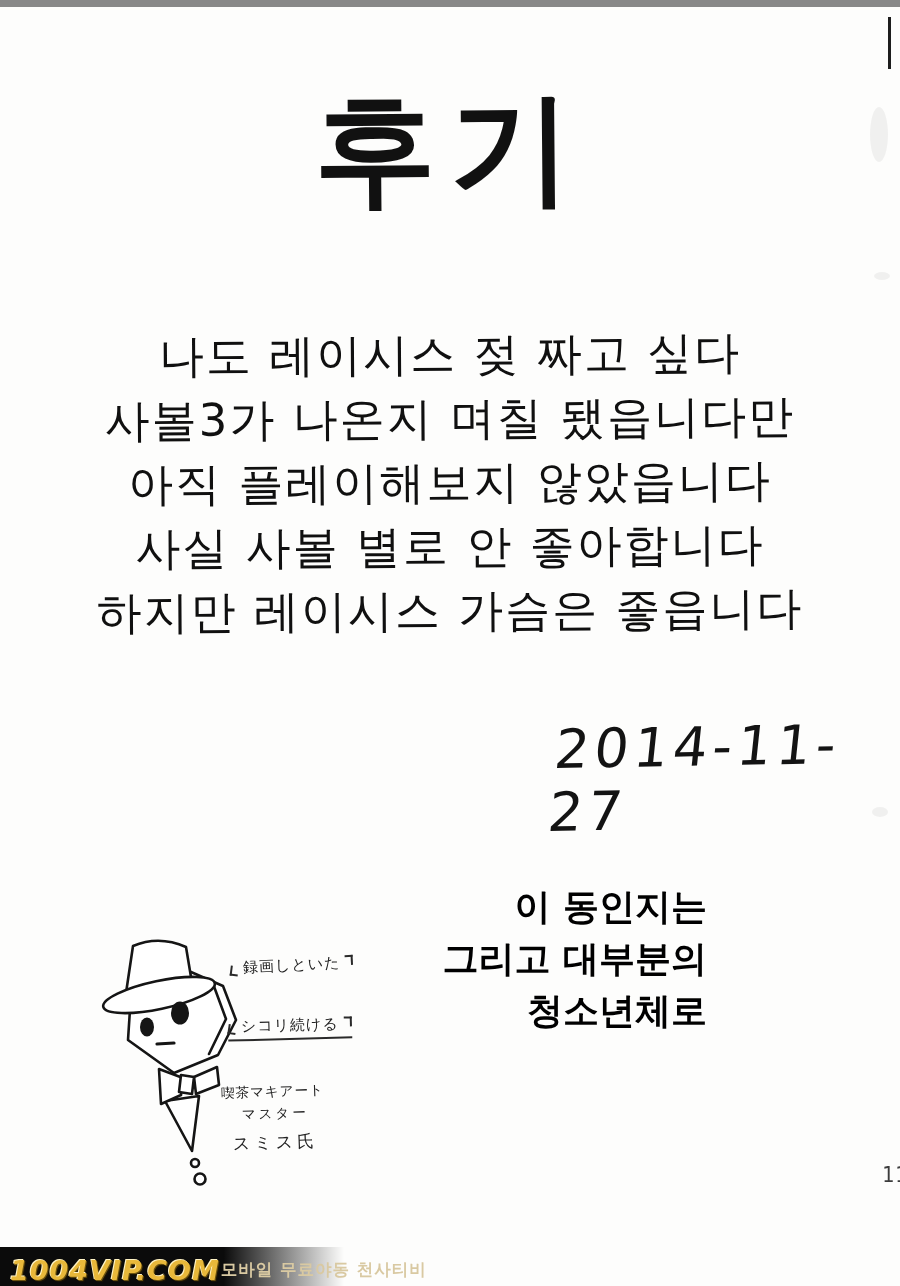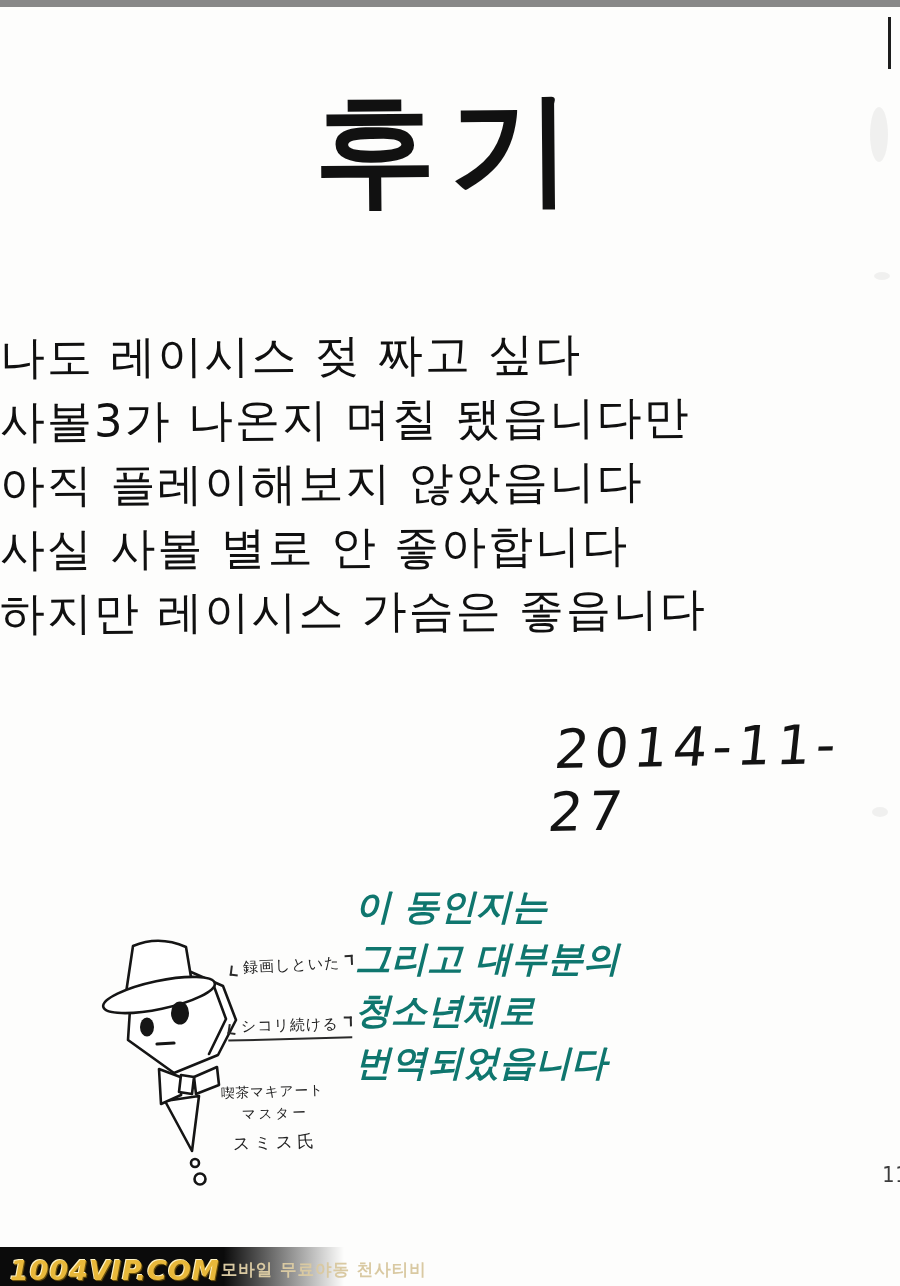--- a/index.html
+++ b/index.html
@@ -9,21 +9,21 @@
     font-family:"DejaVu Sans","Liberation Sans",sans-serif;color:#161616;
   }
   
   .title{
     position:absolute;top:62px;left:0;width:100%;margin:0;
     text-align:center;font-size:122px;font-weight:600;letter-spacing:14px;
     color:#111;transform:rotate(-0.5deg);
   }
   
   .body-lines{
-    position:absolute;top:316px;left:0;width:900px;
+    position:absolute;top:316px;left:0;width:900px;text-align:center;
   }
   .hand-line{
     font-size:45px;font-weight:500;letter-spacing:2px;line-height:64px;
     color:#101010;white-space:nowrap;transform:rotate(-0.4deg);
   }
   
   .date-line{
     position:absolute;left:552px;top:708px;
     font-size:54px;font-weight:500;letter-spacing:5px;color:#131313;
     transform:skewX(-7deg) rotate(-1deg);
@@ -46,23 +46,22 @@
     margin-left:5px;transform:translateY(-2px);
   }
   .label-recorded{left:135px;top:24px;transform:rotate(-3deg);}
   .label-fap{left:133px;top:84px;transform:rotate(-1.5deg);padding-bottom:3px;border-bottom:2px solid #2a2a2a;}
   .jp-caption{position:absolute;left:127px;top:151px;color:#222;transform:rotate(-2deg);}
   .jp-caption .c1{font-size:13.5px;letter-spacing:1px;}
   .jp-caption .c2{font-size:13.5px;margin-left:20px;margin-top:4px;letter-spacing:3px;}
   .jp-caption .c3{font-size:17px;margin-left:10px;margin-top:8px;letter-spacing:4px;}
   
   .note{
-    position:absolute;left:355px;top:882px;width:352px;text-align:left;
-    color:#0f766e;
-    font-style:italic;
+    position:absolute;left:355px;top:882px;width:352px;text-align:right;
+    color:#000000;
   }
   .note-line{font-size:36px;font-weight:600;line-height:1;margin-bottom:16px;white-space:nowrap;}
   .note-prefix{font-weight:800;font-size:37px;}
   .fn{display:inline-block;margin-left:8px;}
   .fn-letter{font-weight:400;font-size:32px;letter-spacing:2px;transform:rotate(-1deg);}
   .fn-old{font-weight:800;font-size:37px;letter-spacing:1px;}
   .fn-magic{font-weight:700;font-size:32px;letter-spacing:1px;transform:scaleY(1.08);}
   
   .watermark{
     position:absolute;left:0;bottom:0;width:430px;height:46px;
@@ -136,21 +135,20 @@
       <div class="c1">喫茶マキアート</div>
       <div class="c2">マスター</div>
       <div class="c3">スミス氏</div>
     </div>
   </div>
 
   <div class="note">
     <div class="note-line">이 동인지는</div>
     <div class="note-line">그리고 대부분의</div>
     <div class="note-line">청소년체로</div>
-    <div class="note-line">번역되었읍니다</div>
   </div>
 
   <div class="watermark">
     <span class="wm-site">1004VIP.COM</span>
     <span class="wm-tagline">모바일 무료야동 천사티비</span>
   </div>
 
   <div class="page-number">11</div>
 
   <div class="edge-line"></div>

